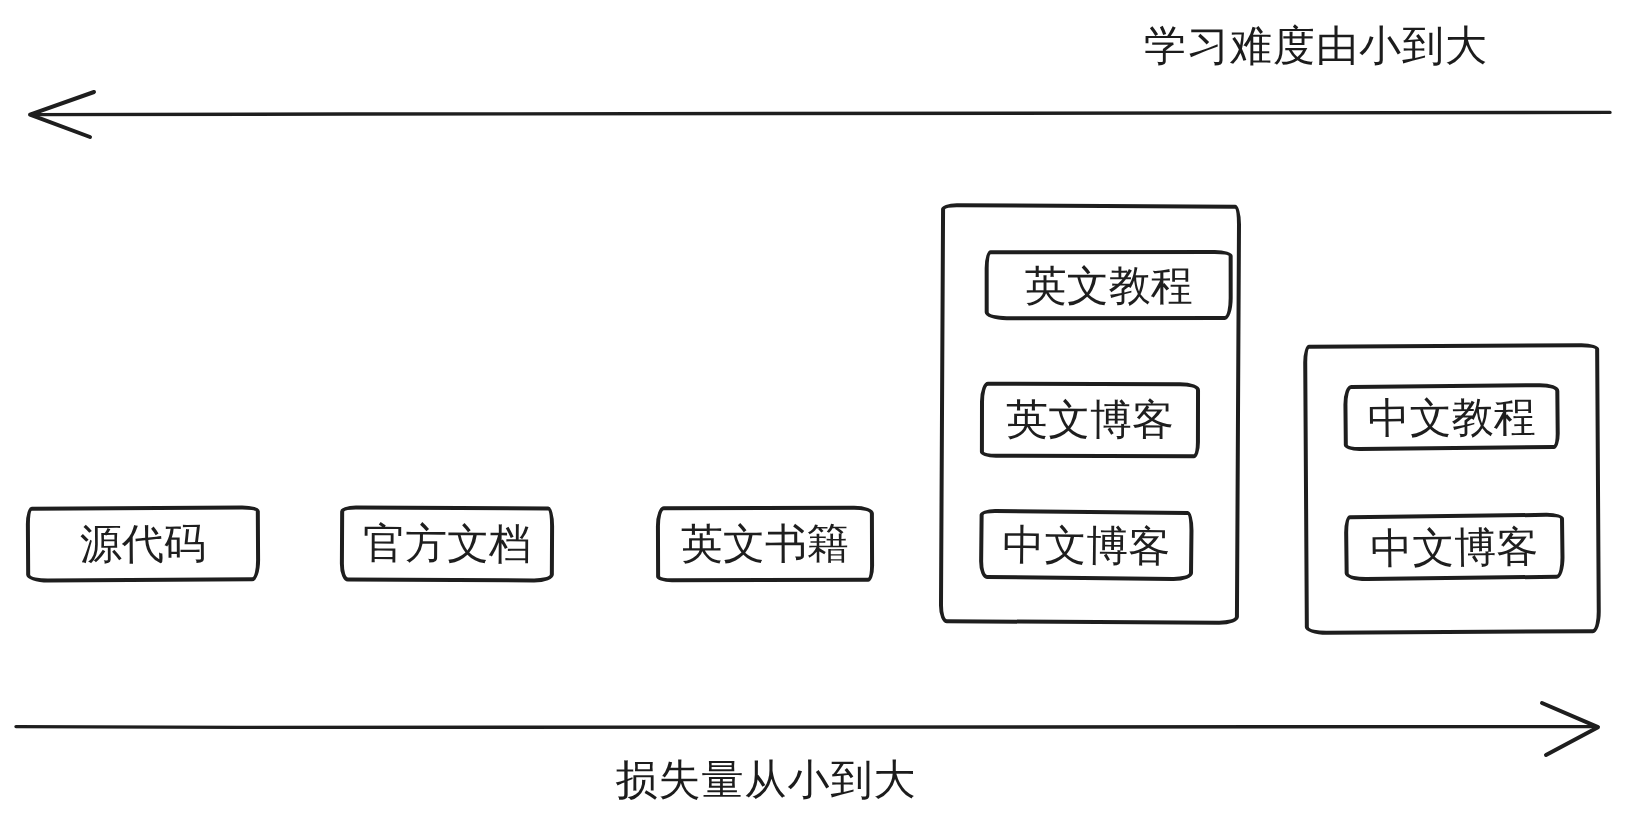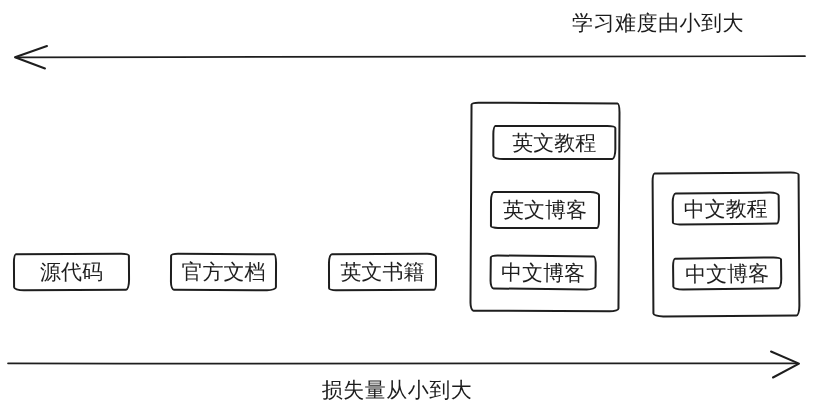--- a/index.html
+++ b/index.html
@@ -18,21 +18,21 @@
   }
   .axis-label {
     position: absolute;
     text-align: center;
     font-size: 21px;
     color: #1c1c1c;
     white-space: nowrap;
     letter-spacing: 0.5px;
   }
   .axis-label.top    { top: 9px;  left: 0; width: 744px; text-align: right; }
-  .axis-label.bottom { top: 376px; left: 14px; width: 766px; }
+  .axis-label.bottom { top: 376px; left: 0; width: 766px; }
   .arrow-svg {
     position: absolute;
     left: 0;
     width: 813px;
     height: 36px;
   }
   .arrow-svg.top    { top: 41px; }
   .arrow-svg.bottom { top: 348px; }
   .arrow-svg path {
     stroke: #1e1e1e;

